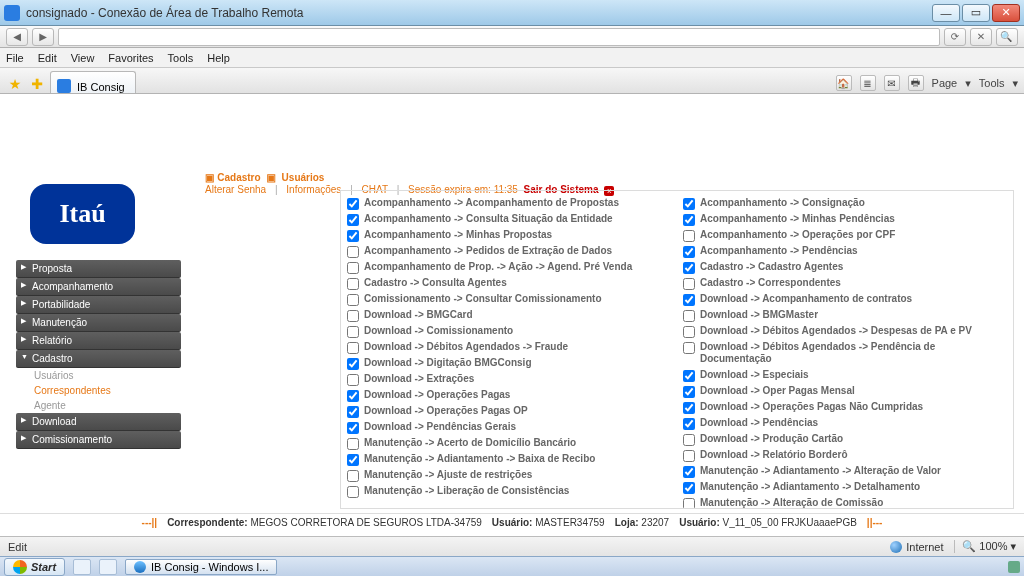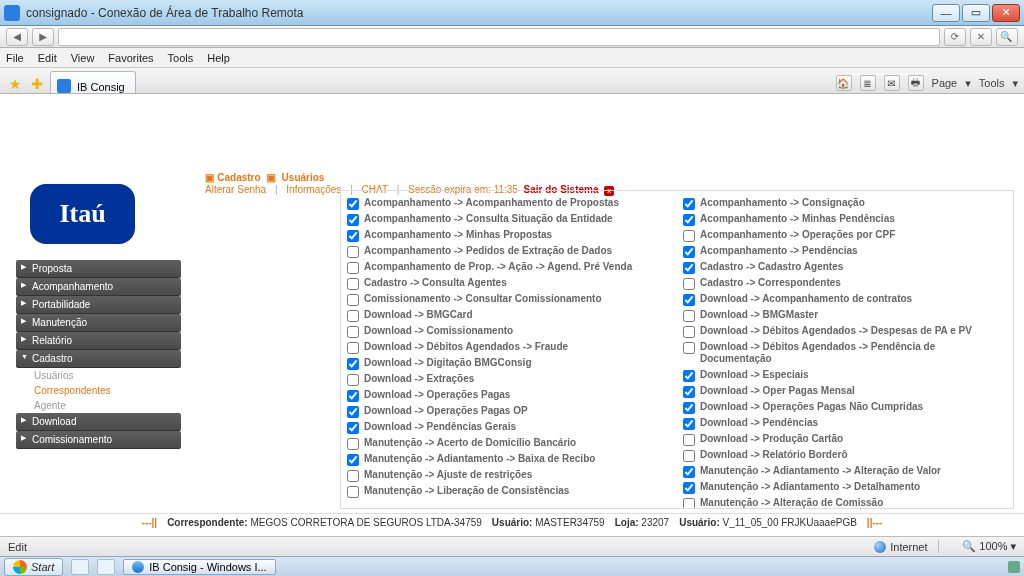--- a/index.html
+++ b/index.html
@@ -55,25 +55,25 @@
   .footer { position:absolute; left:0; right:0; bottom:24px; height:18px; border-top:1px solid #ddd; display:flex; align-items:center; justify-content:center; gap:10px; font-size:10px; color:#333; }
   .footer .seg { }
   .footer .lbl { font-weight:bold; }
   .footer .bar { color:#e67817; font-weight:bold; }
 
   
   .statusbar { height:20px; background:linear-gradient(#f4f4f4,#e4e4e4); border-top:1px solid #bcbcbc; display:flex; align-items:center; padding:0 8px; font-size:11px; color:#333; gap:10px; position:absolute; left:0; right:0; bottom:20px; }
   .statusbar .flex { flex:1; }
   .statusbar .zone { display:flex; align-items:center; gap:4px; color:#333; }
   .statusbar .globe { width:12px; height:12px; border-radius:50%; background:radial-gradient(circle at 4px 4px,#9fd1ff,#1f6fb5);}
-  .statusbar .zoom { border-left:1px solid #bbb; padding-left:24px; }
+  .statusbar .zoom { border-left:1px solid #bbb; padding-left:8px; }
 
   
   .taskbar { position:absolute; left:0; right:0; bottom:0; height:20px; background:linear-gradient(#dbe6f4,#bfd1e8); border-top:1px solid #8aa7c7; display:flex; align-items:center; padding:0 4px; gap:8px; font-size:11px; }
-  .taskbar .start { display:flex; align-items:center; gap:4px; padding:1px 8px; border:1px solid #8aa7c7; background:linear-gradient(#f3f8fd,#d7e6f4); border-radius:3px; font-weight:normal; font-style:italic; color:#2a2a2a; }
+  .taskbar .start { display:flex; align-items:center; gap:4px; padding:1px 8px; border:1px solid #8aa7c7; background:linear-gradient(#f3f8fd,#d7e6f4); border-radius:3px; font-weight:bold; font-style:italic; color:#2a2a2a; }
   .taskbar .start .orb { width:14px; height:14px; border-radius:50%; background:conic-gradient(#f26522 0 90deg,#7fba00 90deg 180deg,#00a4ef 180deg 270deg,#ffb900 270deg 360deg); }
   .taskbar .ql { width:18px; height:16px; border:1px solid #a7bdd6; background:#eaf2fb; border-radius:2px; }
   .taskbar .taskbtn { height:16px; border:1px solid #8aa7c7; background:linear-gradient(#fefefe,#d4e1f0); border-radius:2px; display:flex; align-items:center; gap:5px; padding:0 8px; }
   .taskbar .taskbtn .ie { width:12px; height:12px; border-radius:50%; background:linear-gradient(#6fc1ff,#1a6fc0); }
   .taskbar .tray { margin-left:auto; display:flex; align-items:center; gap:6px; }
   .taskbar .tray .ic { width:12px; height:12px; background:#6a8; border-radius:2px; }
 
   .perm-col::-webkit-scrollbar { width:0; }
 </style>
 </head>

